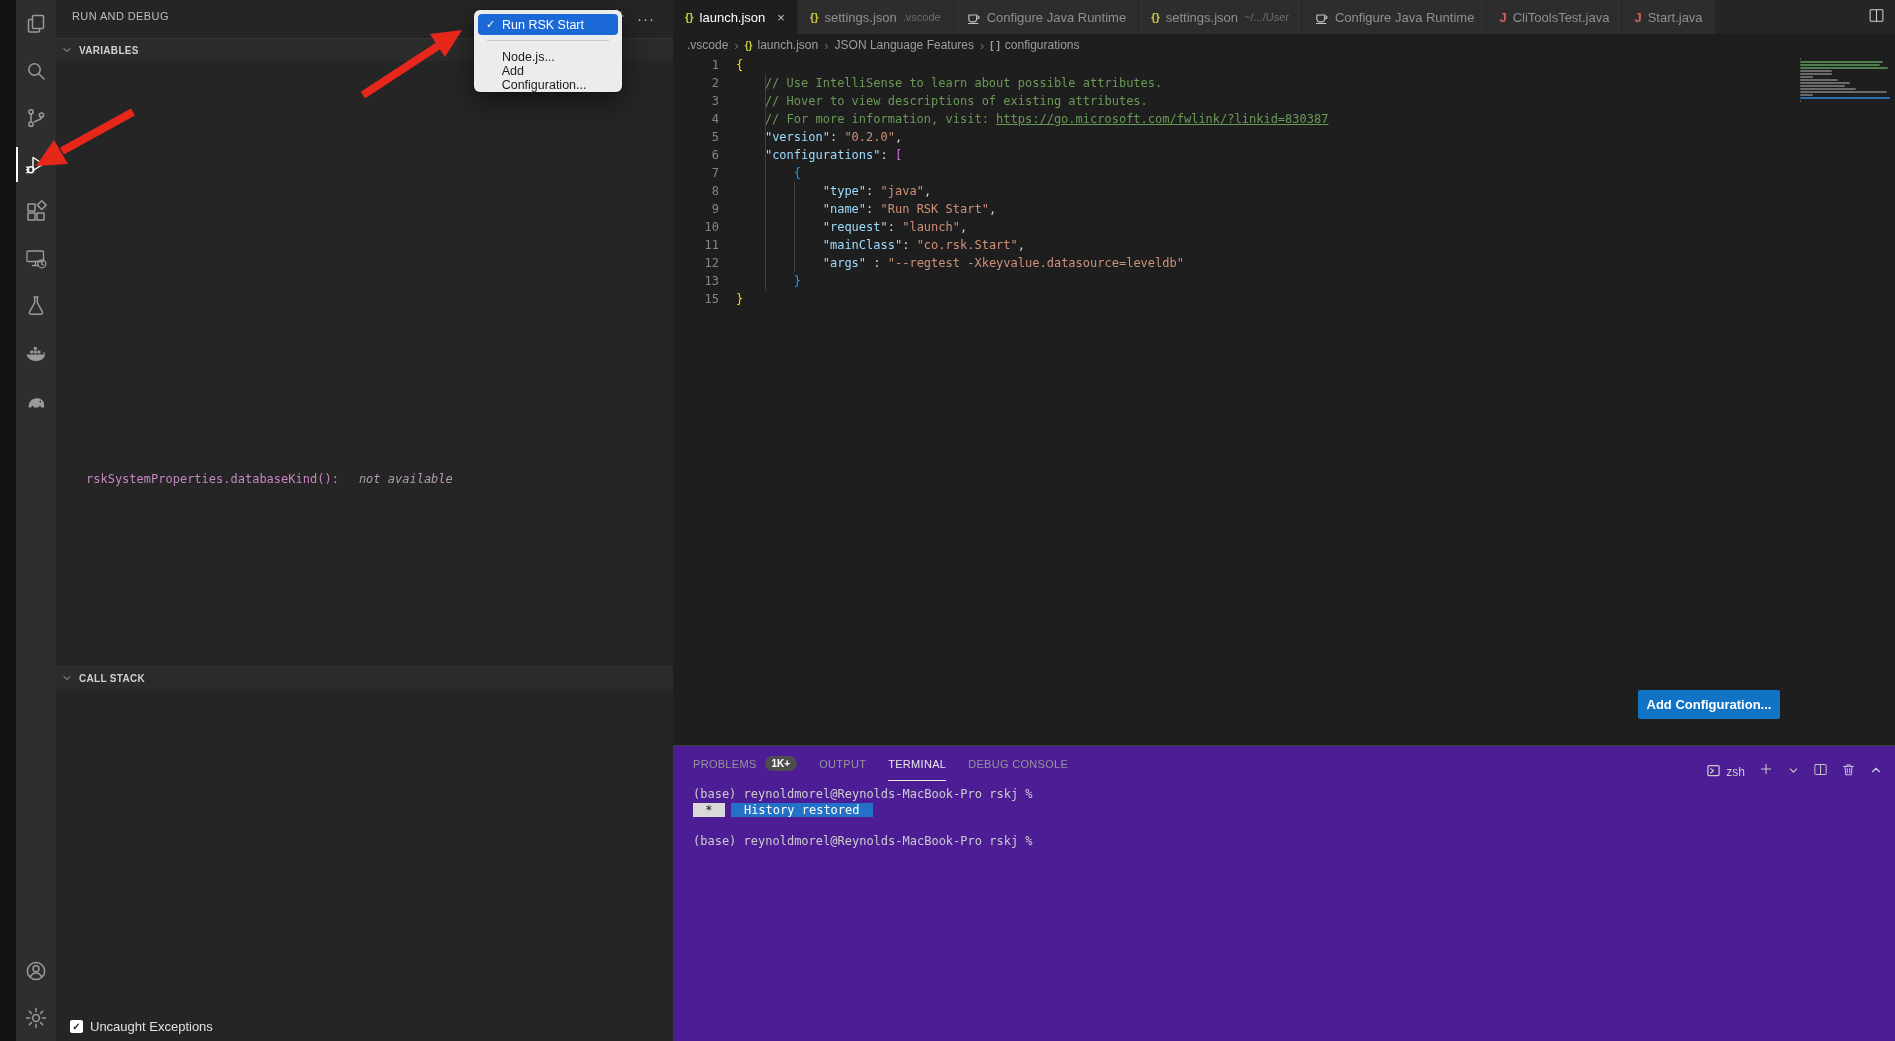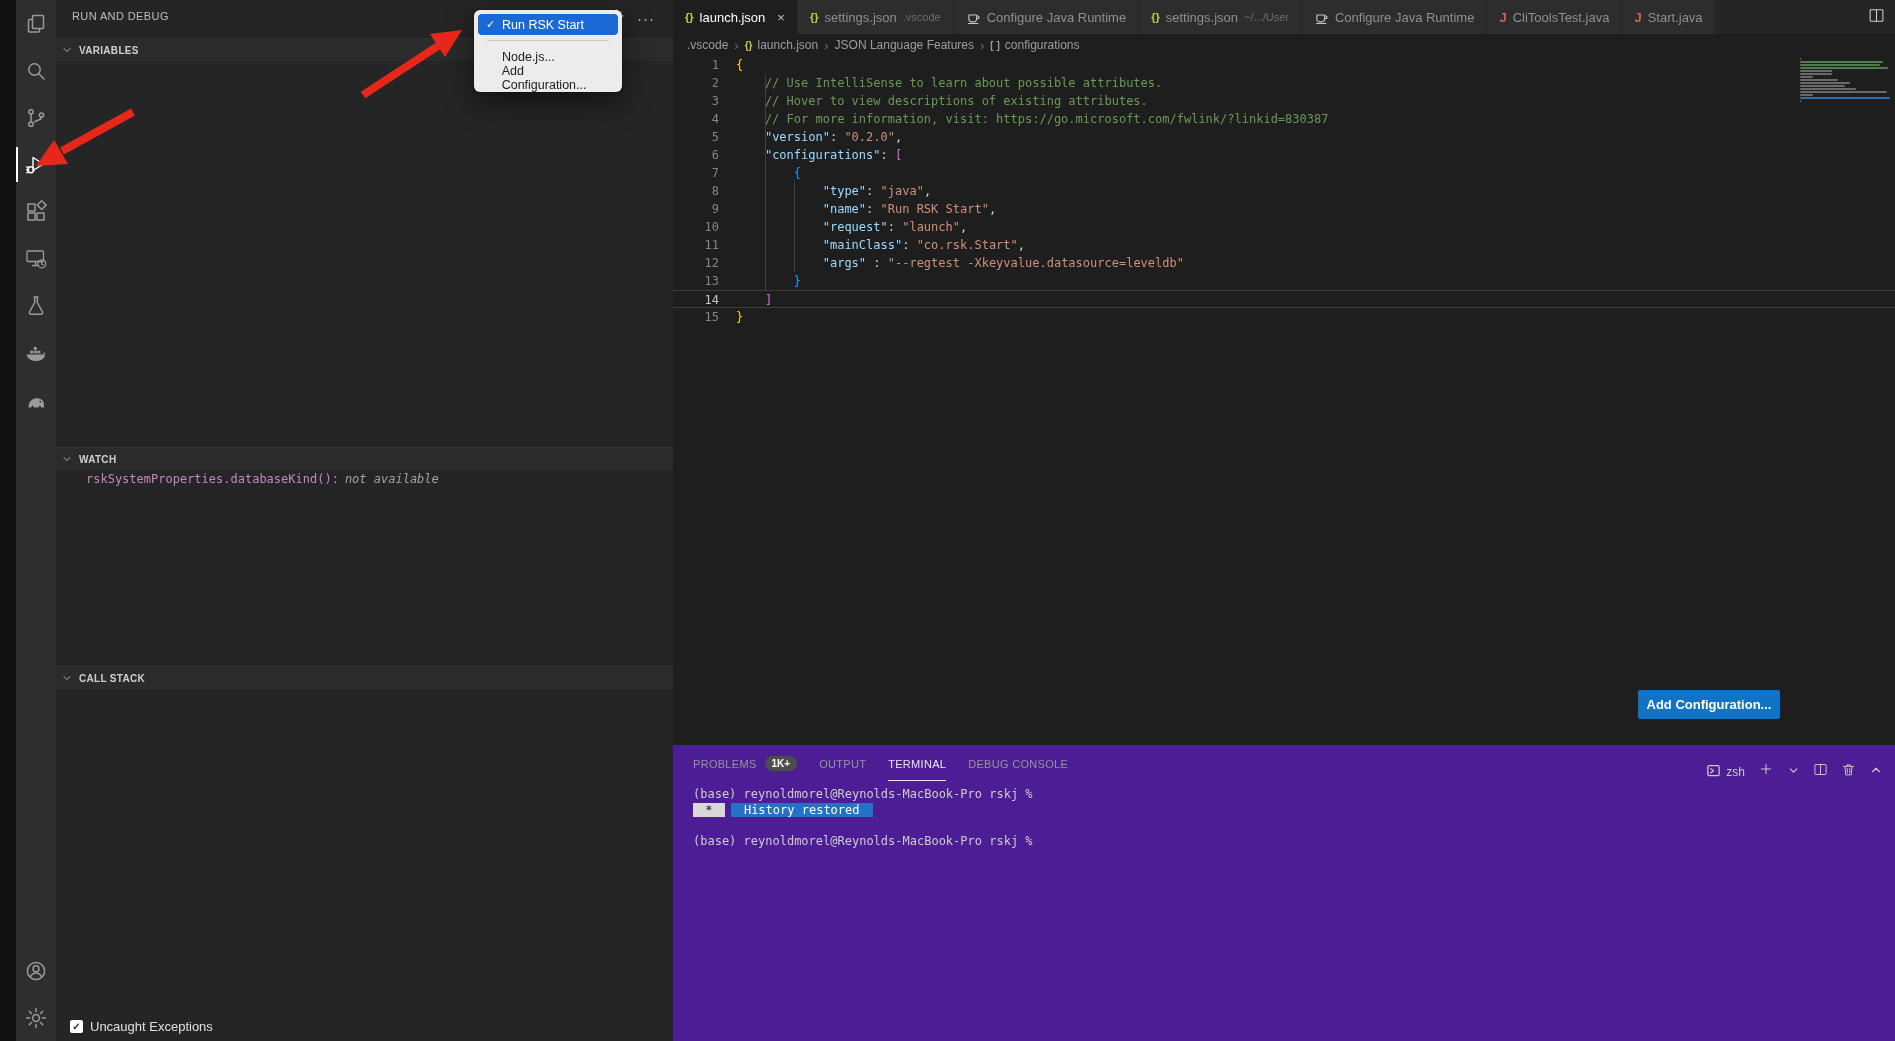--- a/index.html
+++ b/index.html
@@ -22,21 +22,21 @@
 
   
   #sidebar{left:56px;top:0;width:617px;height:1041px;background:#252526;}
   #sidebar-title{left:16px;top:10px;font-size:11px;letter-spacing:.4px;color:#bdbdbd;}
   .side-toolbar{right:18px;top:6px;height:24px;display:flex;align-items:center;gap:12px;color:#c5c5c5;}
   .sec-header{left:0;right:0;height:22px;background:rgba(255,255,255,.03);border-top:1px solid #333334;
               display:flex;align-items:center;font-size:10px;font-weight:bold;color:#d0d0d0;letter-spacing:.3px;}
   .sec-header .chev{margin:0 6px 0 5px;color:#b0b0b0;display:flex;}
   #watch-row{left:30px;top:472px;font-family:"DejaVu Sans Mono",monospace;font-size:12px;}
   #watch-expr{color:var(--watch_purple,#c586c0);}
-  #watch-val{color:#b09ab0;font-style:italic;margin-left:6px;}
+  #watch-val{color:#b09ab0;font-style:italic;margin-left:20px;}
   #bp-row{left:14px;top:1019px;display:flex;align-items:center;gap:7px;font-size:13px;color:#e0e0e0;}
   #bp-checkbox{width:13px;height:13px;background:#ffffff;border-radius:2px;display:flex;align-items:center;justify-content:center;color:#252526;font-size:10px;font-weight:bold;}
 
   
   #debug-controls{left:446px;top:8px;display:flex;align-items:center;gap:3px;}
   #config-sliver{color:#e8e8e8;font-size:13px;}
   #play-icon{color:var(--play_green,#89d185);display:flex;}
 
   
   #config-menu{left:474px;top:10px;width:140px;background:#ececec;border-radius:6px;
@@ -69,21 +69,21 @@
   #breadcrumb .bicon{color:var(--braces_icon_yellow,#cbcb41);font-size:10px;font-weight:bold;}
   #breadcrumb .bicon.plain{color:#9d9d9d;}
 
   #code-area{left:0;top:56px;right:0;height:689px;}
   .code-row{display:flex;height:18px;line-height:18px;font-family:"DejaVu Sans Mono",monospace;font-size:12px;box-sizing:border-box;}
   .code-row .num{width:46px;text-align:right;padding-right:17px;color:#858585;flex:none;}
   .code-row.current{border-top:1px solid #3e3e3e;border-bottom:1px solid #3e3e3e;}
   .code-row.current .num{color:#c6c6c6;}
   .code-row pre{margin:0;font:inherit;white-space:pre;}
   .tk-c{color:var(--comment_green,#6a9955);}
-  .tk-link{color:var(--comment_green,#6a9955);}
+  .tk-link{color:var(--comment_green,#6a9955);text-decoration:underline;}
   .tk-k{color:var(--key_blue,#9cdcfe);}
   .tk-s{color:var(--string_orange,#ce9178);}
   .tk-p,.tk-w{color:#d4d4d4;}
   .tk-b1{color:var(--bracket_gold,#ffd700);}
   .tk-b2{color:var(--bracket_orchid,#da70d6);}
   .tk-b3{color:var(--bracket_blue,#179fff);}
   .indent-guide{position:absolute;width:1px;background:#404040;}
 
   #minimap{position:absolute;top:0;right:5px;width:90px;height:52px;display:flex;flex-direction:column;gap:1px;padding-top:2px;}
   .mm-row{height:2px;border-radius:1px;}
@@ -237,28 +237,20 @@
 
   <div class="sec-header abs" style="top:38px;">
     <span class="chev">
         <svg width="12" height="12" viewBox="0 0 24 24" fill="none" stroke="currentColor" stroke-width="2" stroke-linecap="round" stroke-linejoin="round">
           <path d="M6 9l6 6 6-6"></path>
         </svg>
       </span>
     <span>VARIABLES</span>
   </div>
 
-  <div class="sec-header abs" style="top:447px;">
-    <span class="chev">
-        <svg width="12" height="12" viewBox="0 0 24 24" fill="none" stroke="currentColor" stroke-width="2" stroke-linecap="round" stroke-linejoin="round">
-          <path d="M6 9l6 6 6-6"></path>
-        </svg>
-      </span>
-    <span>WATCH</span>
-  </div>
   <div id="watch-row" class="abs">
     <span id="watch-expr">rskSystemProperties.databaseKind():</span><span id="watch-val">not available</span>
   </div>
 
   <div class="sec-header abs" style="top:666px;">
     <span class="chev">
         <svg width="12" height="12" viewBox="0 0 24 24" fill="none" stroke="currentColor" stroke-width="2" stroke-linecap="round" stroke-linejoin="round">
           <path d="M6 9l6 6 6-6"></path>
         </svg>
       </span>
@@ -404,24 +396,20 @@
           <span class="num">11</span>
           <pre><span class="tk-w">            </span><span class="tk-k">"mainClass"</span><span class="tk-p">: </span><span class="tk-s">"co.rsk.Start"</span><span class="tk-p">,</span></pre>
         </div>
         <div class="code-row">
           <span class="num">12</span>
           <pre><span class="tk-w">            </span><span class="tk-k">"args"</span><span class="tk-p"> : </span><span class="tk-s">"--regtest -Xkeyvalue.datasource=leveldb"</span></pre>
         </div>
         <div class="code-row">
           <span class="num">13</span>
           <pre><span class="tk-w">        </span><span class="tk-b3">}</span></pre>
-        </div>
-        <div class="code-row current">
-          <span class="num">14</span>
-          <pre><span class="tk-w">    </span><span class="tk-b2">]</span></pre>
         </div>
         <div class="code-row">
           <span class="num">15</span>
           <pre><span class="tk-b1">}</span></pre>
         </div>
       </div>
     <div class="indent-guide" style="left:92px;top:18px;height:216px;"></div>
     <div class="indent-guide" style="left:121px;top:126px;height:90px;"></div>
     <div id="minimap">
         <div class="mm-row" style="background: rgb(106, 106, 106); width: 1.4px;"></div>

